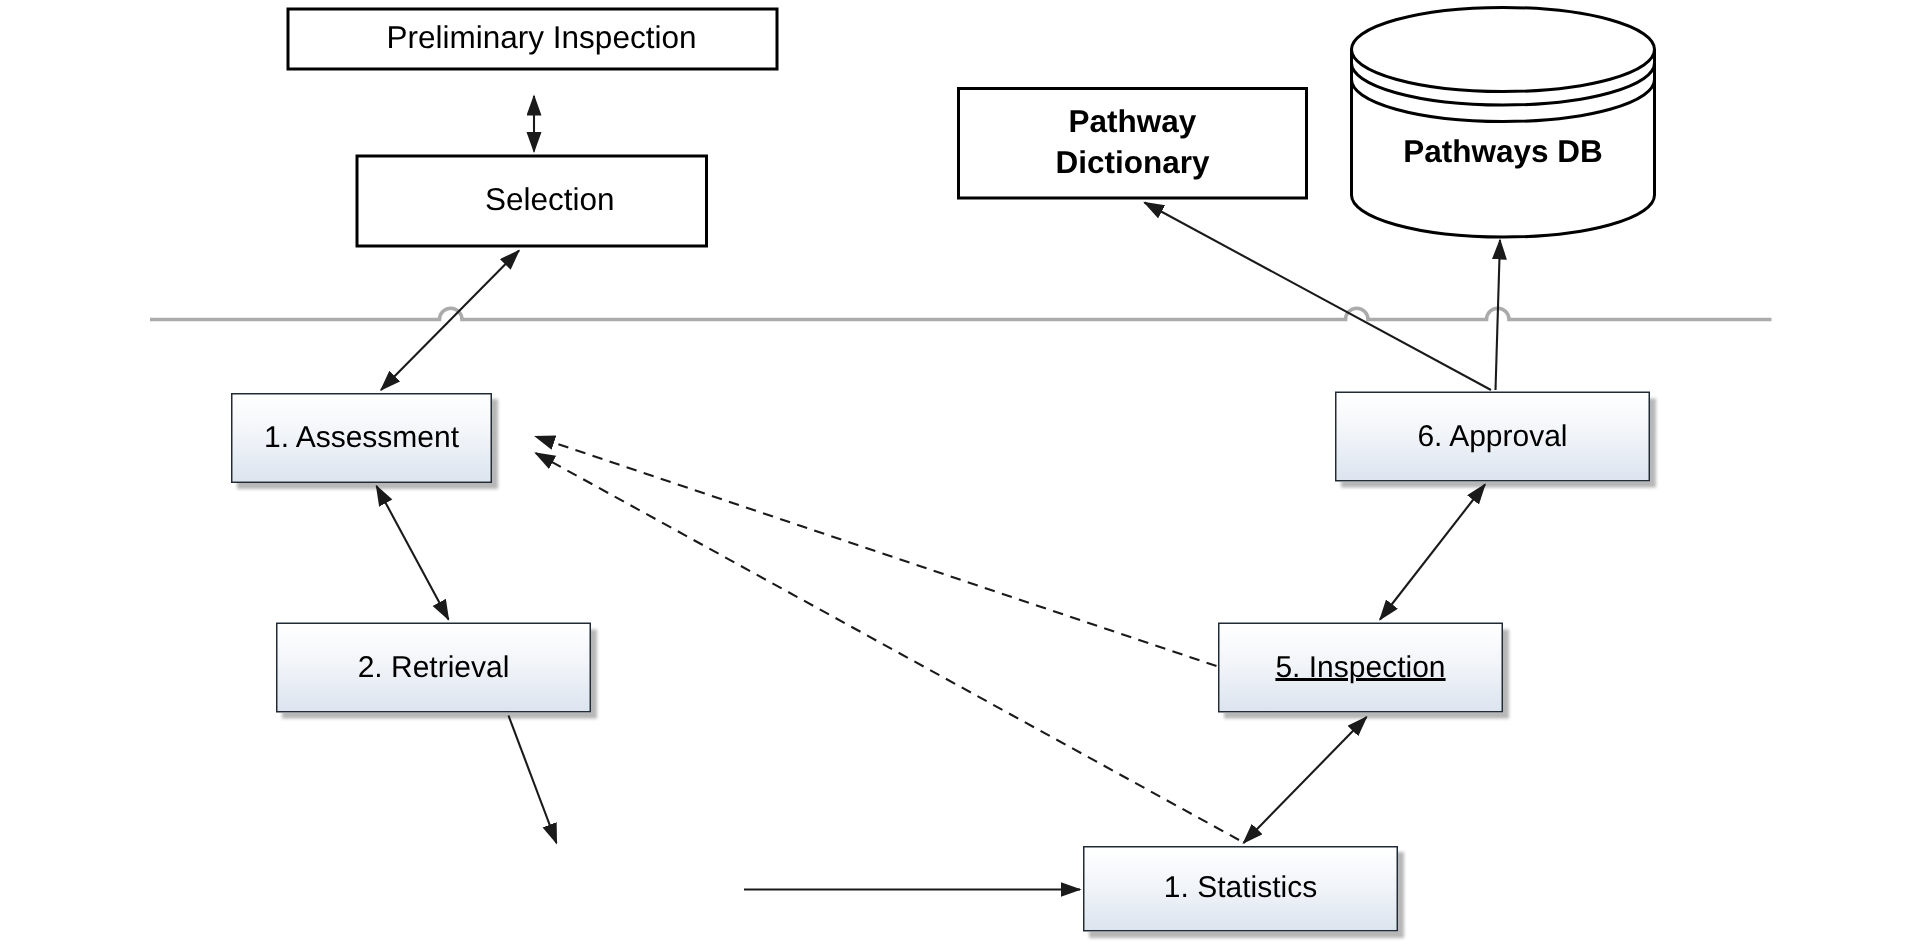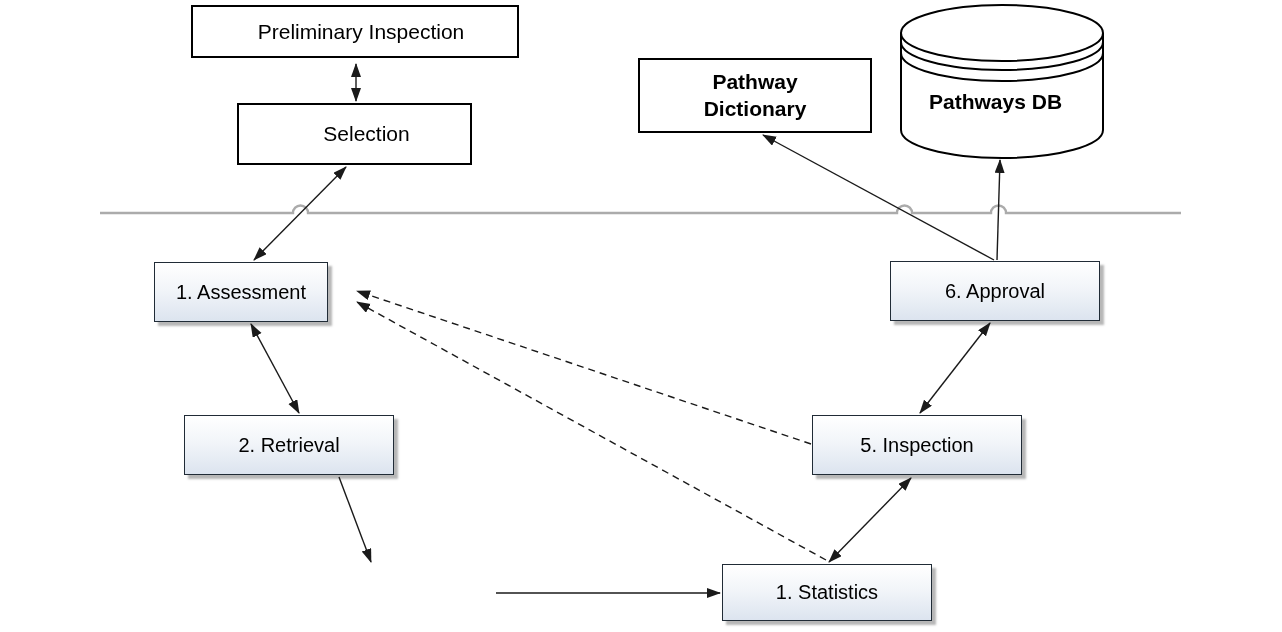--- a/index.html
+++ b/index.html
@@ -58,33 +58,33 @@
   .cyl {
     stroke: var(--plain-border, #000000);
     stroke-width: 2;
     fill: #ffffff;
   }
   .cyl-ring { fill: none; }
   .ah { fill: var(--connector, #1a1a1a); }
   .db-label {
     position: absolute;
     left: 901px; top: 90px; width: 202px;
+    text-align: center;
     font-weight: bold;
     font-size: 21px;
     color: #000;
     z-index: 3;
-    padding-left: 28px;
   }
 </style>
 </head>
 <body>
 
 <div class="canvas">
 
-  <div class="node plain" style="left:191px; top:5px; width:328px; height:53px;padding-left:12px;">
+  <div class="node plain" style="left:191px; top:5px; width:328px; height:42px;padding-left:12px;">
     <span>Preliminary Inspection</span>
   </div>
 
   <div class="node plain" style="left:237px; top:103px; width:235px; height:62px;padding-left:24px;">
     <span>Selection</span>
   </div>
 
   <div class="node plain plain-bold" style="left:638px; top:58px; width:234px; height:75px;">
     <span>Pathway
 Dictionary</span>
@@ -96,21 +96,21 @@
 
   <div class="node step" style="left:184px; top:415px; width:210px; height:60px;">
     <span>2. Retrieval</span>
   </div>
 
 
   <div class="node step" style="left:722px; top:564px; width:210px; height:57px;">
     <span>1. Statistics</span>
   </div>
 
-  <div class="node step" style="left:812px; top:415px; width:210px; height:60px;">
+  <div class="node step" style="left:812px; top:415px; width:190px; height:60px;text-decoration:underline;">
     <span>5. Inspection</span>
   </div>
 
   <div class="node step" style="left:890px; top:261px; width:210px; height:60px;">
     <span>6. Approval</span>
   </div>
 
   <svg class="connector-layer" width="1282" height="632" viewBox="0 0 1282 632">
     <defs>
       <marker id="ah" markerUnits="userSpaceOnUse" markerWidth="16" markerHeight="12" refX="13" refY="5" orient="auto-start-reverse">

